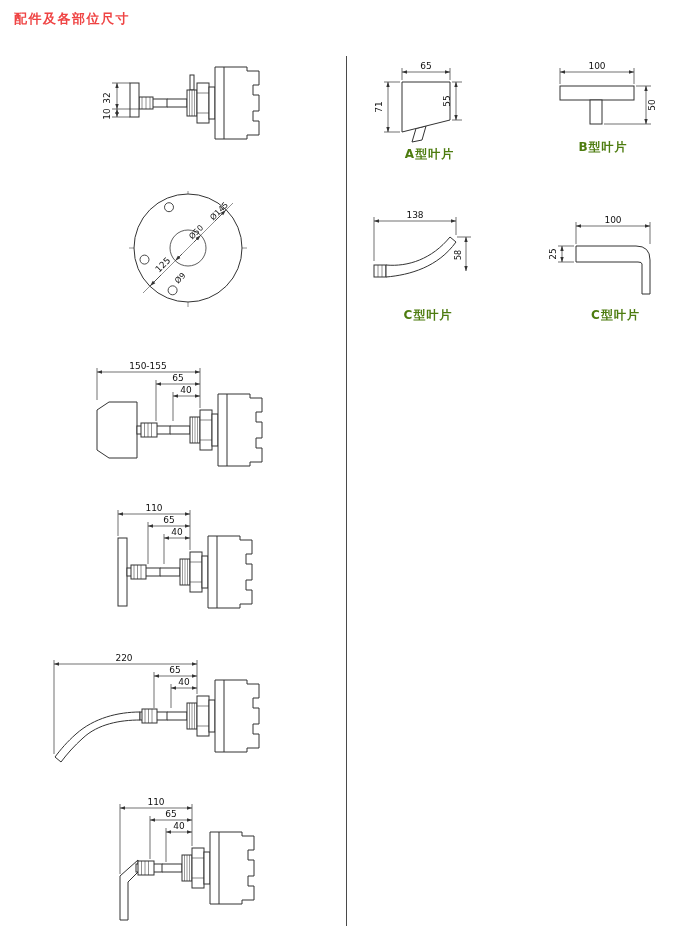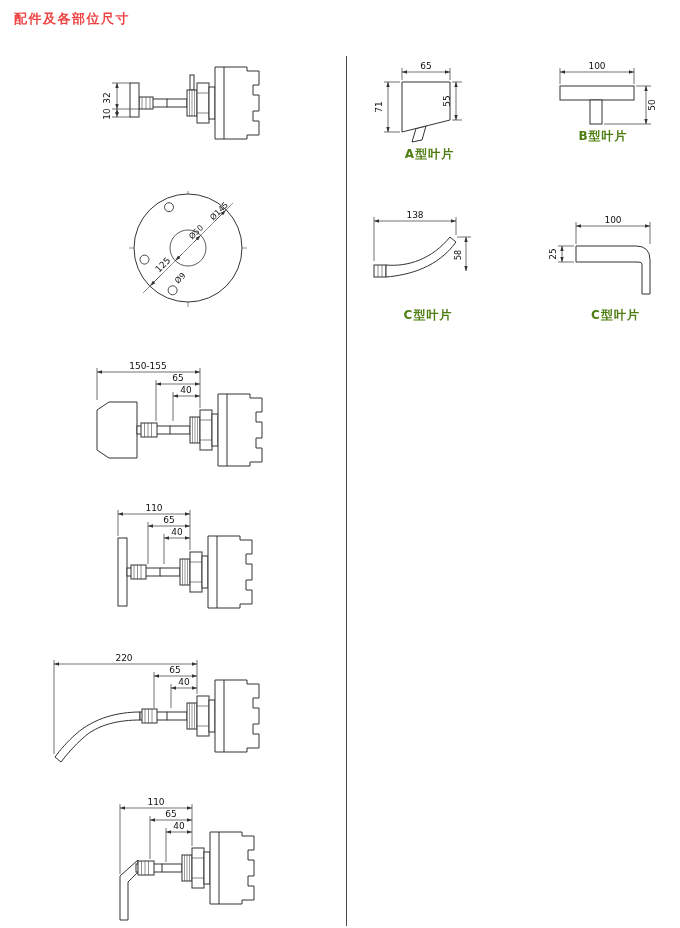--- a/index.html
+++ b/index.html
@@ -239,21 +239,21 @@
       <line class="dim" x1="22" y1="24" x2="22" y2="8"></line>
       <line class="dim" x1="96" y1="24" x2="96" y2="8"></line>
       <line class="dim" x1="22" y1="12" x2="96" y2="12" marker-start="url(#arr)" marker-end="url(#arr)"></line>
       <line class="dim" x1="98" y1="26" x2="113" y2="26"></line>
       <line class="dim" x1="66" y1="64" x2="113" y2="64"></line>
       <line class="dim" x1="108" y1="26" x2="108" y2="64" marker-start="url(#arr)" marker-end="url(#arr)"></line>
       <text class="dlab" x="59" y="9">100</text>
       <text class="dlab" x="117" y="45" transform="rotate(-90 117 45)">50</text>
     </g>
   </svg>
-  <div class="abs caption" style="left:538px; top:128px; width:130px">B型叶片</div>
+  <div class="abs caption" style="left:538px; top:139px; width:130px">B型叶片</div>
 
   <svg class="abs" style="left:358px; top:205px" width="140" height="100">
     <g>
       <rect class="outline" x="16" y="60" width="12" height="12"></rect>
       <line class="thin" x1="20" y1="60" x2="20" y2="72"></line>
       <line class="thin" x1="24" y1="60" x2="24" y2="72"></line>
       <path class="outline" d="M28,60 C50,62 74,54 92,32 L98,37 C80,62 52,70 28,72 Z"></path>
     </g>
     <g>
       <line class="dim" x1="16" y1="56" x2="16" y2="12"></line>

